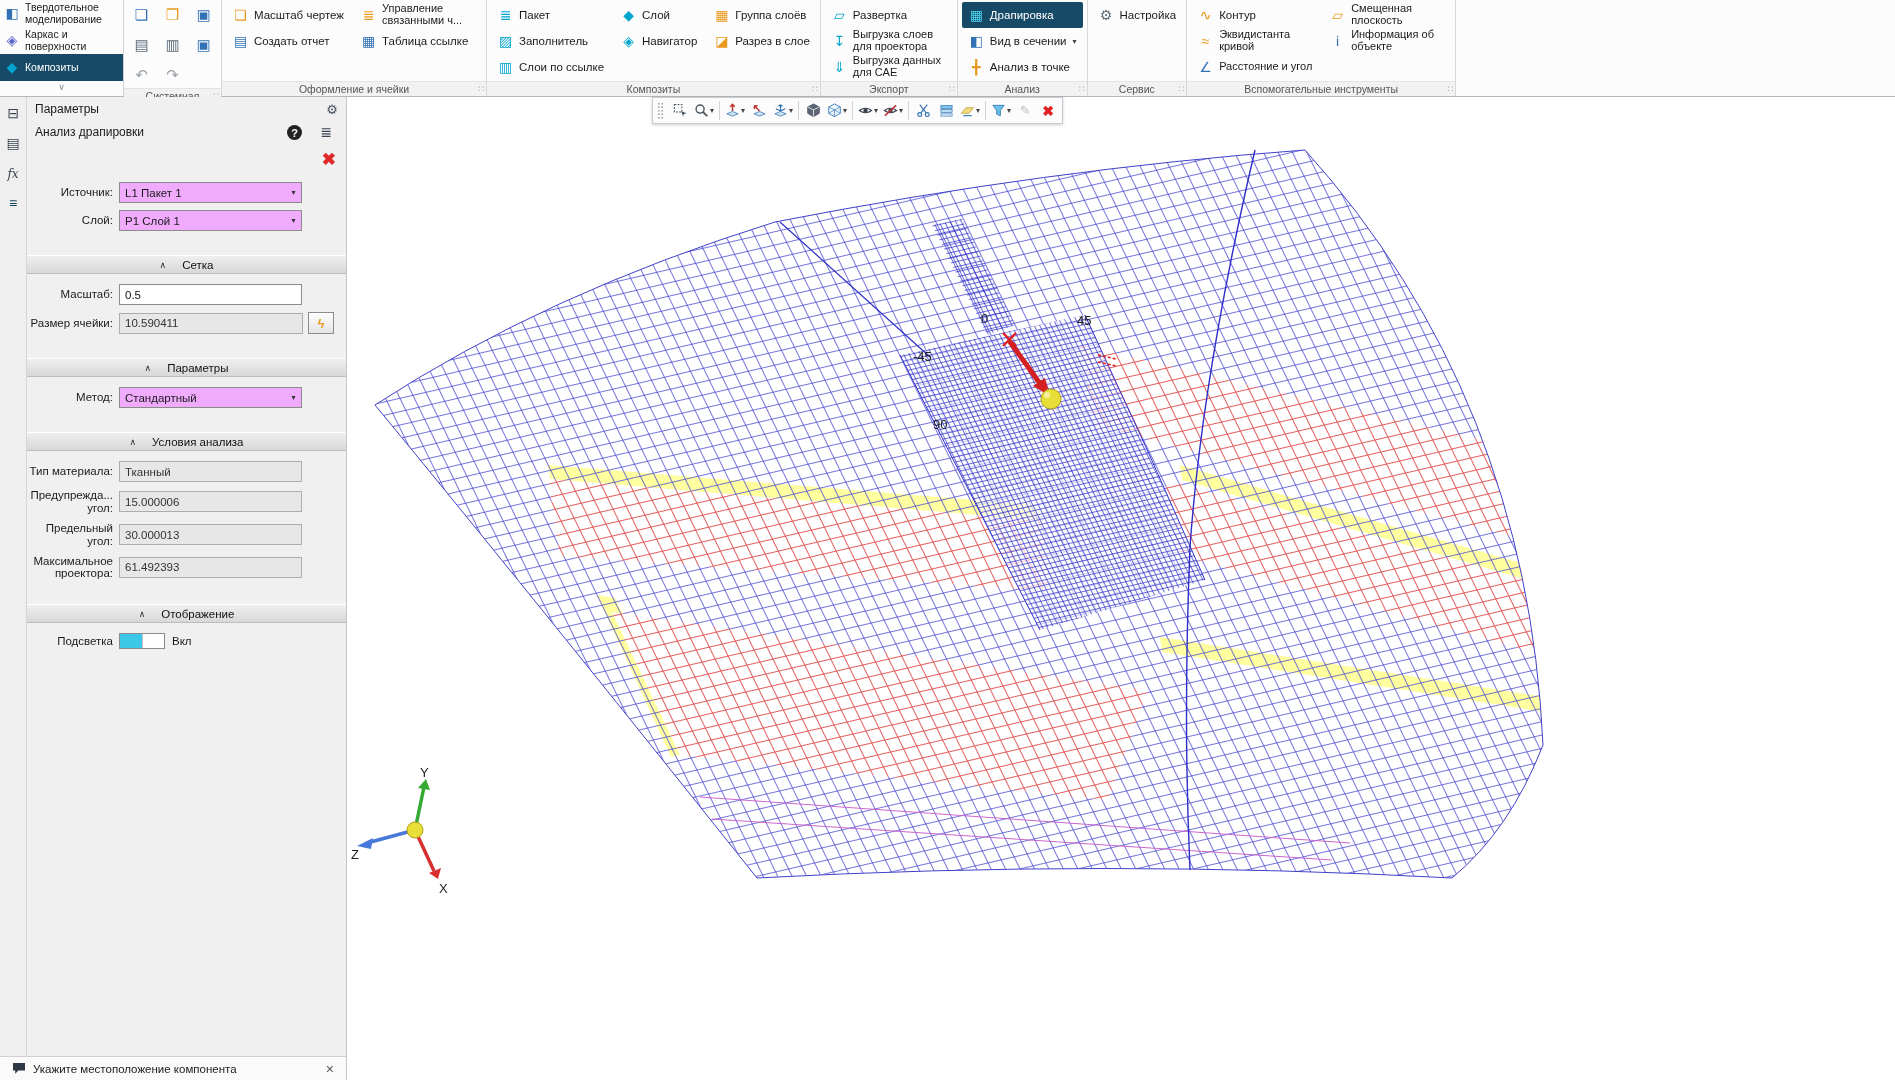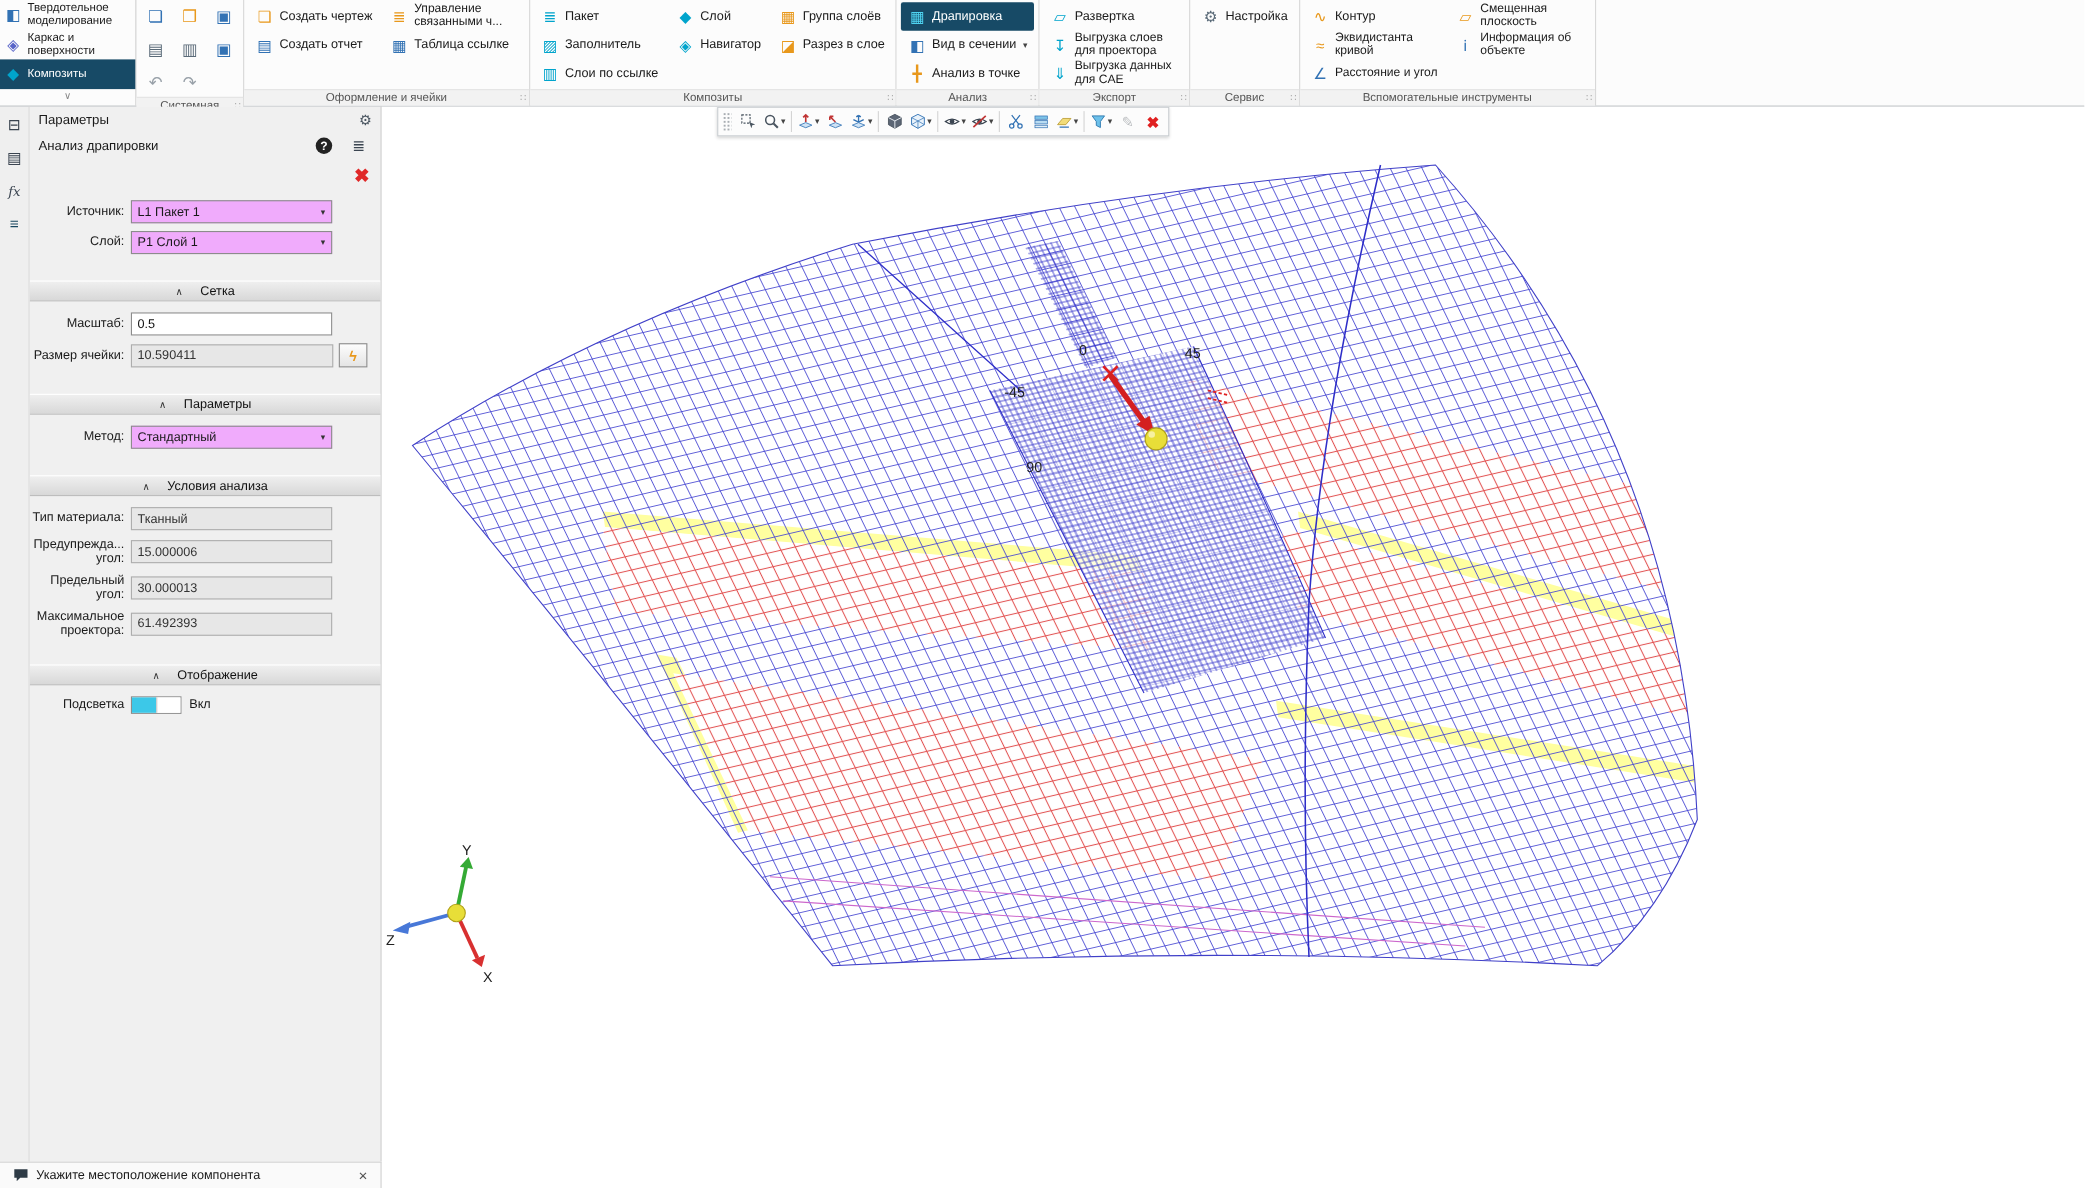--- a/index.html
+++ b/index.html
@@ -147,21 +147,21 @@
         </div>
     </div>
     <div class="glabel"><span>Системная</span></div>
   </div>
 
   <div class="rgroup">
     <div class="rcontent">
       <div class="rcol">
         <div class="ritem">
           <span class="ic ic-orange g-drawing"></span>
-          <span>Создать чертеж</span>
+          <span>Масштаб чертеж</span>
         </div>
         <div class="ritem">
           <span class="ic ic-blue g-report"></span>
           <span>Создать отчет</span>
         </div>
       </div>
       <div class="rcol">
         <div class="ritem two">
           <span class="ic ic-orange g-linked"></span>
           <span>Управление связанными ч...</span>
@@ -211,56 +211,56 @@
           <span>Разрез в слое</span>
         </div>
       </div>
     </div>
     <div class="glabel"><span>Композиты</span></div>
   </div>
 
   <div class="rgroup">
     <div class="rcontent">
       <div class="rcol">
+        <div class="ritem">
+          <span class="ic ic-cyan g-unfold"></span>
+          <span>Развертка</span>
+        </div>
+        <div class="ritem two">
+          <span class="ic ic-cyan g-exp1"></span>
+          <span>Выгрузка слоев для проектора</span>
+        </div>
+        <div class="ritem two">
+          <span class="ic ic-cyan g-exp2"></span>
+          <span>Выгрузка данных для CAE</span>
+        </div>
+      </div>
+    </div>
+    <div class="glabel"><span>Экспорт</span></div>
+  </div>
+
+  <div class="rgroup">
+    <div class="rcontent">
+      <div class="rcol">
         <div class="ritem selected">
           <span class="ic ic-cyan g-draping"></span>
           <span>Драпировка</span>
         </div>
         <div class="ritem">
           <span class="ic ic-blue g-sectionview"></span>
           <span>Вид в сечении</span>
           <span class="va"></span>
         </div>
         <div class="ritem">
           <span class="ic ic-orange g-point"></span>
           <span>Анализ в точке</span>
         </div>
       </div>
     </div>
     <div class="glabel"><span>Анализ</span></div>
-  </div>
-
-  <div class="rgroup">
-    <div class="rcontent">
-      <div class="rcol">
-        <div class="ritem">
-          <span class="ic ic-cyan g-unfold"></span>
-          <span>Развертка</span>
-        </div>
-        <div class="ritem two">
-          <span class="ic ic-cyan g-exp1"></span>
-          <span>Выгрузка слоев для проектора</span>
-        </div>
-        <div class="ritem two">
-          <span class="ic ic-cyan g-exp2"></span>
-          <span>Выгрузка данных для CAE</span>
-        </div>
-      </div>
-    </div>
-    <div class="glabel"><span>Экспорт</span></div>
   </div>
 
   <div class="rgroup">
     <div class="rcontent">
       <div class="rcol">
         <div class="ritem">
           <span class="ic ic-slate g-gear"></span>
           <span>Настройка</span>
         </div>
       </div>

